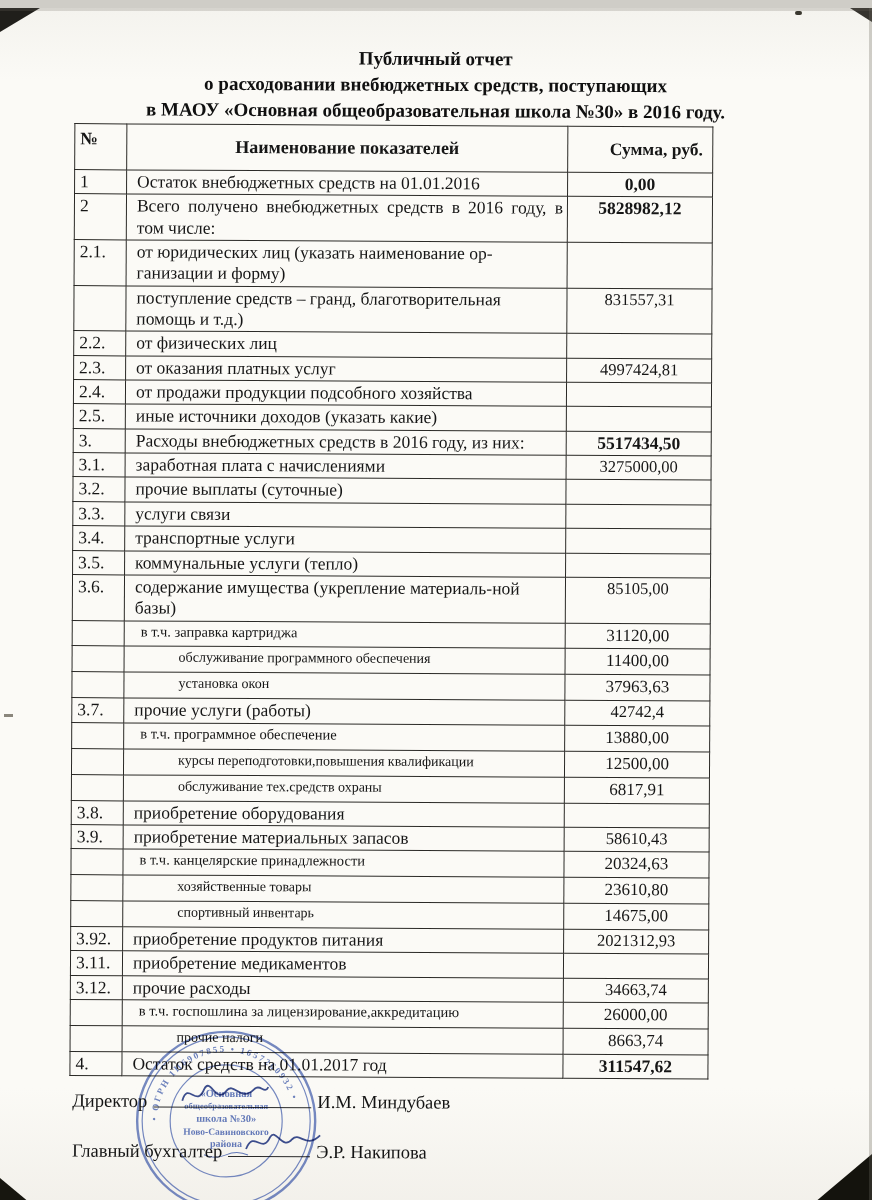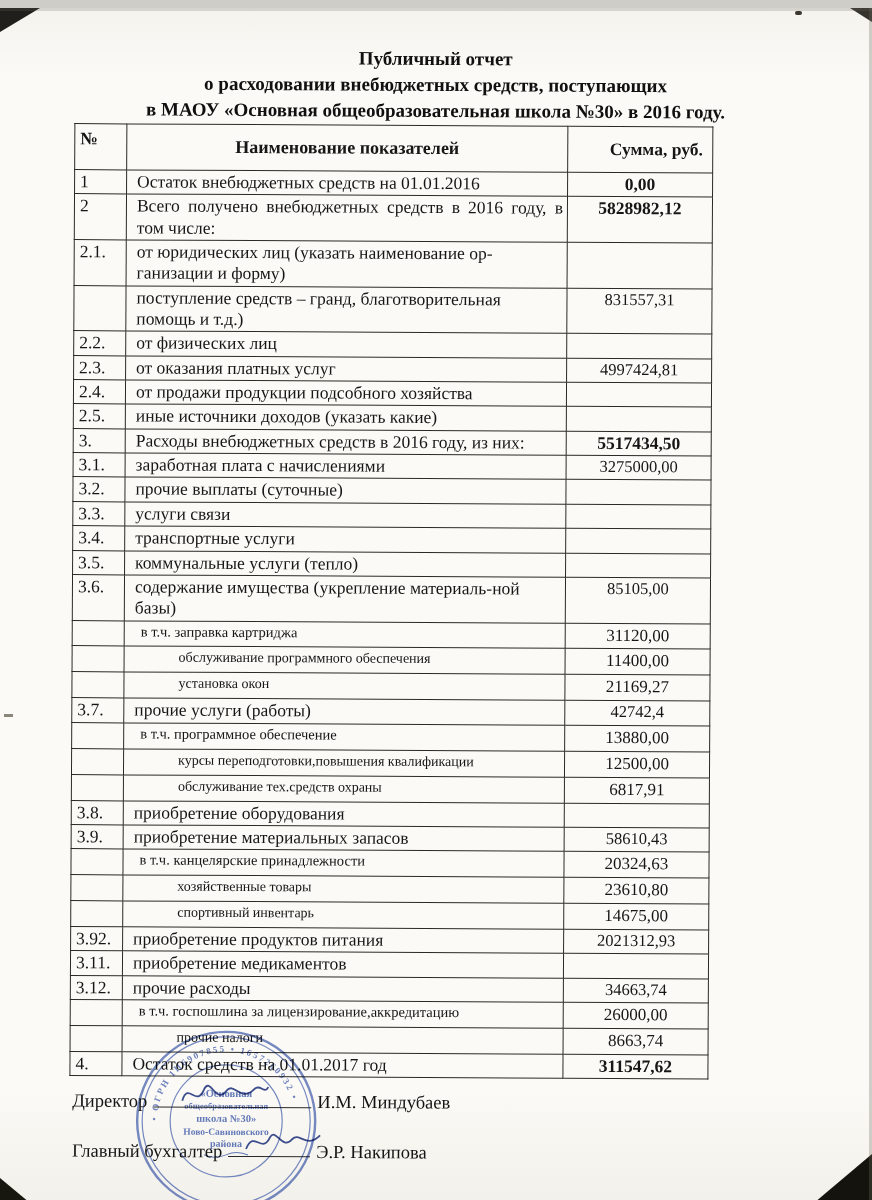--- a/index.html
+++ b/index.html
@@ -158,21 +158,21 @@
             <td class="sum">31120,00</td>
           </tr>
           <tr class="lvl2">
             <td class="num"></td>
             <td class="name">обслуживание программного обеспечения</td>
             <td class="sum">11400,00</td>
           </tr>
           <tr class="lvl2">
             <td class="num"></td>
             <td class="name">установка окон</td>
-            <td class="sum">21169,27</td>
+            <td class="sum">37963,63</td>
           </tr>
           <tr class="lvl0">
             <td class="num">3.7.</td>
             <td class="name">прочие услуги (работы)</td>
             <td class="sum">42742,4</td>
           </tr>
           <tr class="lvl1">
             <td class="num"></td>
             <td class="name">в т.ч. программное обеспечение</td>
             <td class="sum">13880,00</td>

